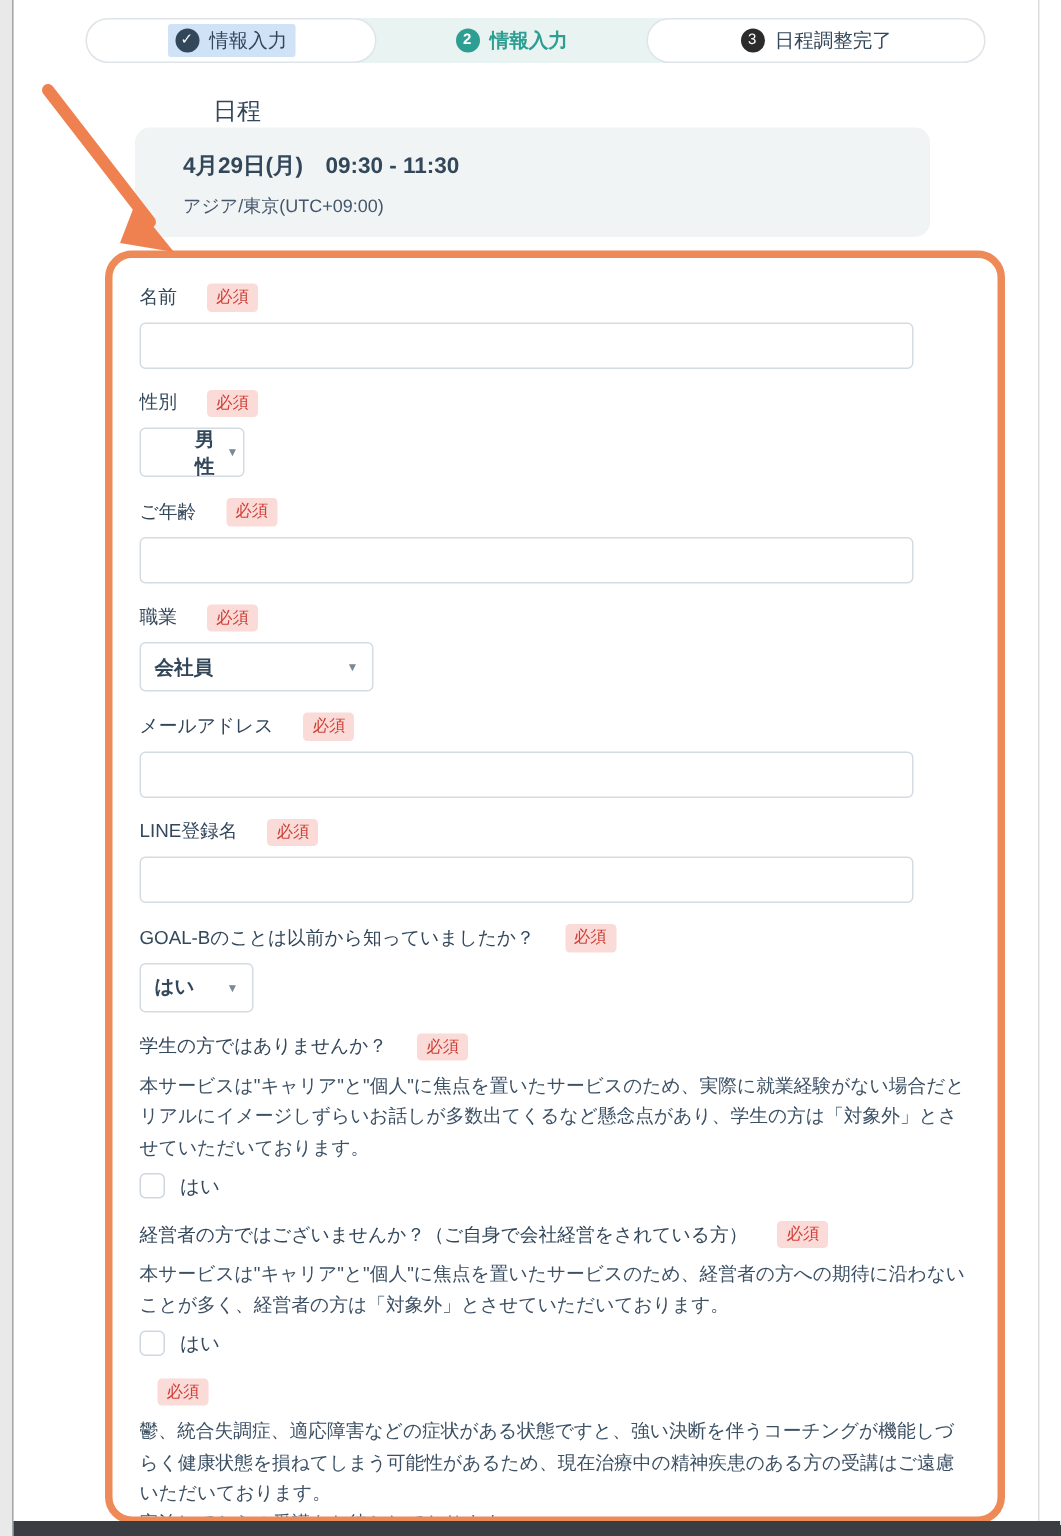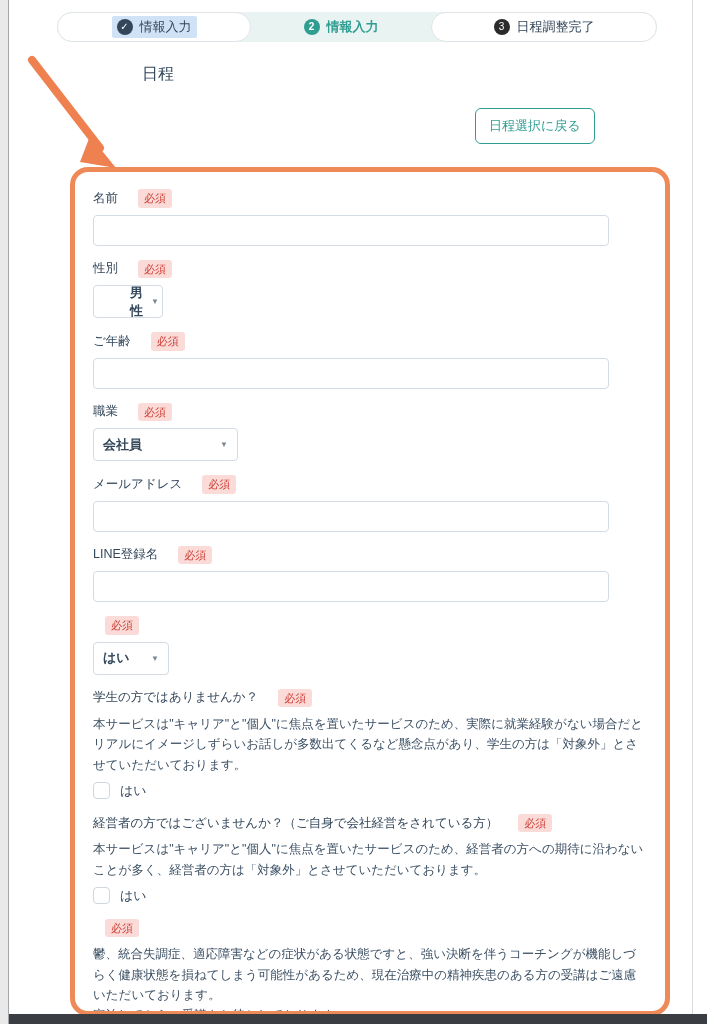--- a/index.html
+++ b/index.html
@@ -47,21 +47,21 @@
 
   
   .field { margin-bottom:14px; }
   .label-row { display:flex; align-items:center; gap:8px; margin-bottom:7px; }
   .f-label { font-size:12.5px; color:#33475b;text-align:right; }
   .req { background:#fadbd8; color:#cf3f36; font-size:11px; padding:1px 6px; border-radius:3px; line-height:1.5;margin-left:12px; }
   .t-input { width:516px; height:31px; border:1px solid #d4dbe2; border-radius:4px; background:#fff; font-size:13px; padding:0 8px; color:#33475b; font-family:inherit; }
   .sel { height:33px; border:1px solid #d4dbe2; border-radius:4px; background:#fff; display:flex; align-items:center; justify-content:space-between; padding:0 9px; font-size:13px; font-weight:bold; color:#33475b; cursor:pointer; }
   .sel .caret { font-size:8px; color:#7a8893; margin-left:8px; }
   .sel.w-s { width:70px;padding-left:36px; }
-  .sel.w-m { width:145px; }
+  .sel.w-m { width:156px; }
   .sel.w-g { width:76px; }
   .desc { font-size:12.5px; color:#3c5064; line-height:1.62; white-space:pre-line; margin-bottom:6px; max-width:575px; }
   .cb-row { display:flex; align-items:center; gap:10px; margin-top:7px; }
   .cb { width:17px; height:17px; border:1.5px solid #cfd6dd; border-radius:4px; background:#fff; cursor:pointer; flex:0 0 17px; }
   .cb-label { font-size:13px; color:#33475b; }
 </style>
 </head>
 <body>
 
 <div class="page">
@@ -81,22 +81,23 @@
       <span class="step-icon active">2</span>
       <span>情報入力</span>
     </div>
     <div class="step-pill last">
       <span class="step-icon upcoming">3</span>
       <span>日程調整完了</span>
     </div>
   </div>
 
   <div class="sched-label">日程</div>
-  <div class="back-btn-wrap">
-    <button class="back-btn2">日程選択に戻る</button>
+  <div class="sched-box">
+    <div class="sched-datetime">4月29日(月)　09:30 - 11:30</div>
+    <div class="sched-tz">アジア/東京(UTC+09:00)</div>
   </div>
 
   <svg class="arrow-svg" width="110" height="125" viewBox="0 0 110 125">
     <line x1="14" y1="8" x2="82" y2="96" stroke="#ef8050" stroke-width="8" stroke-linecap="round"></line>
     <polygon points="72,84 98,116 62,110" fill="#ef8050"></polygon>
   </svg>
 
   <div class="orange-box">
 
     <div class="field">
@@ -148,20 +149,21 @@
     <div class="field">
       <div class="label-row">
         <span class="f-label">LINE登録名</span>
         <span class="req">必須</span>
       </div>
       <input class="t-input" type="text" value="" style="">
     </div>
 
     <div class="field">
       <div class="label-row">
+        <span class="f-label">GOAL-Bのことは以前から知っていましたか？</span>
         <span class="req">必須</span>
       </div>
       <div class="sel w-g">
         <span>はい</span>
         <span class="caret">▼</span>
       </div>
     </div>
 
     <div class="field">
       <div class="label-row">

